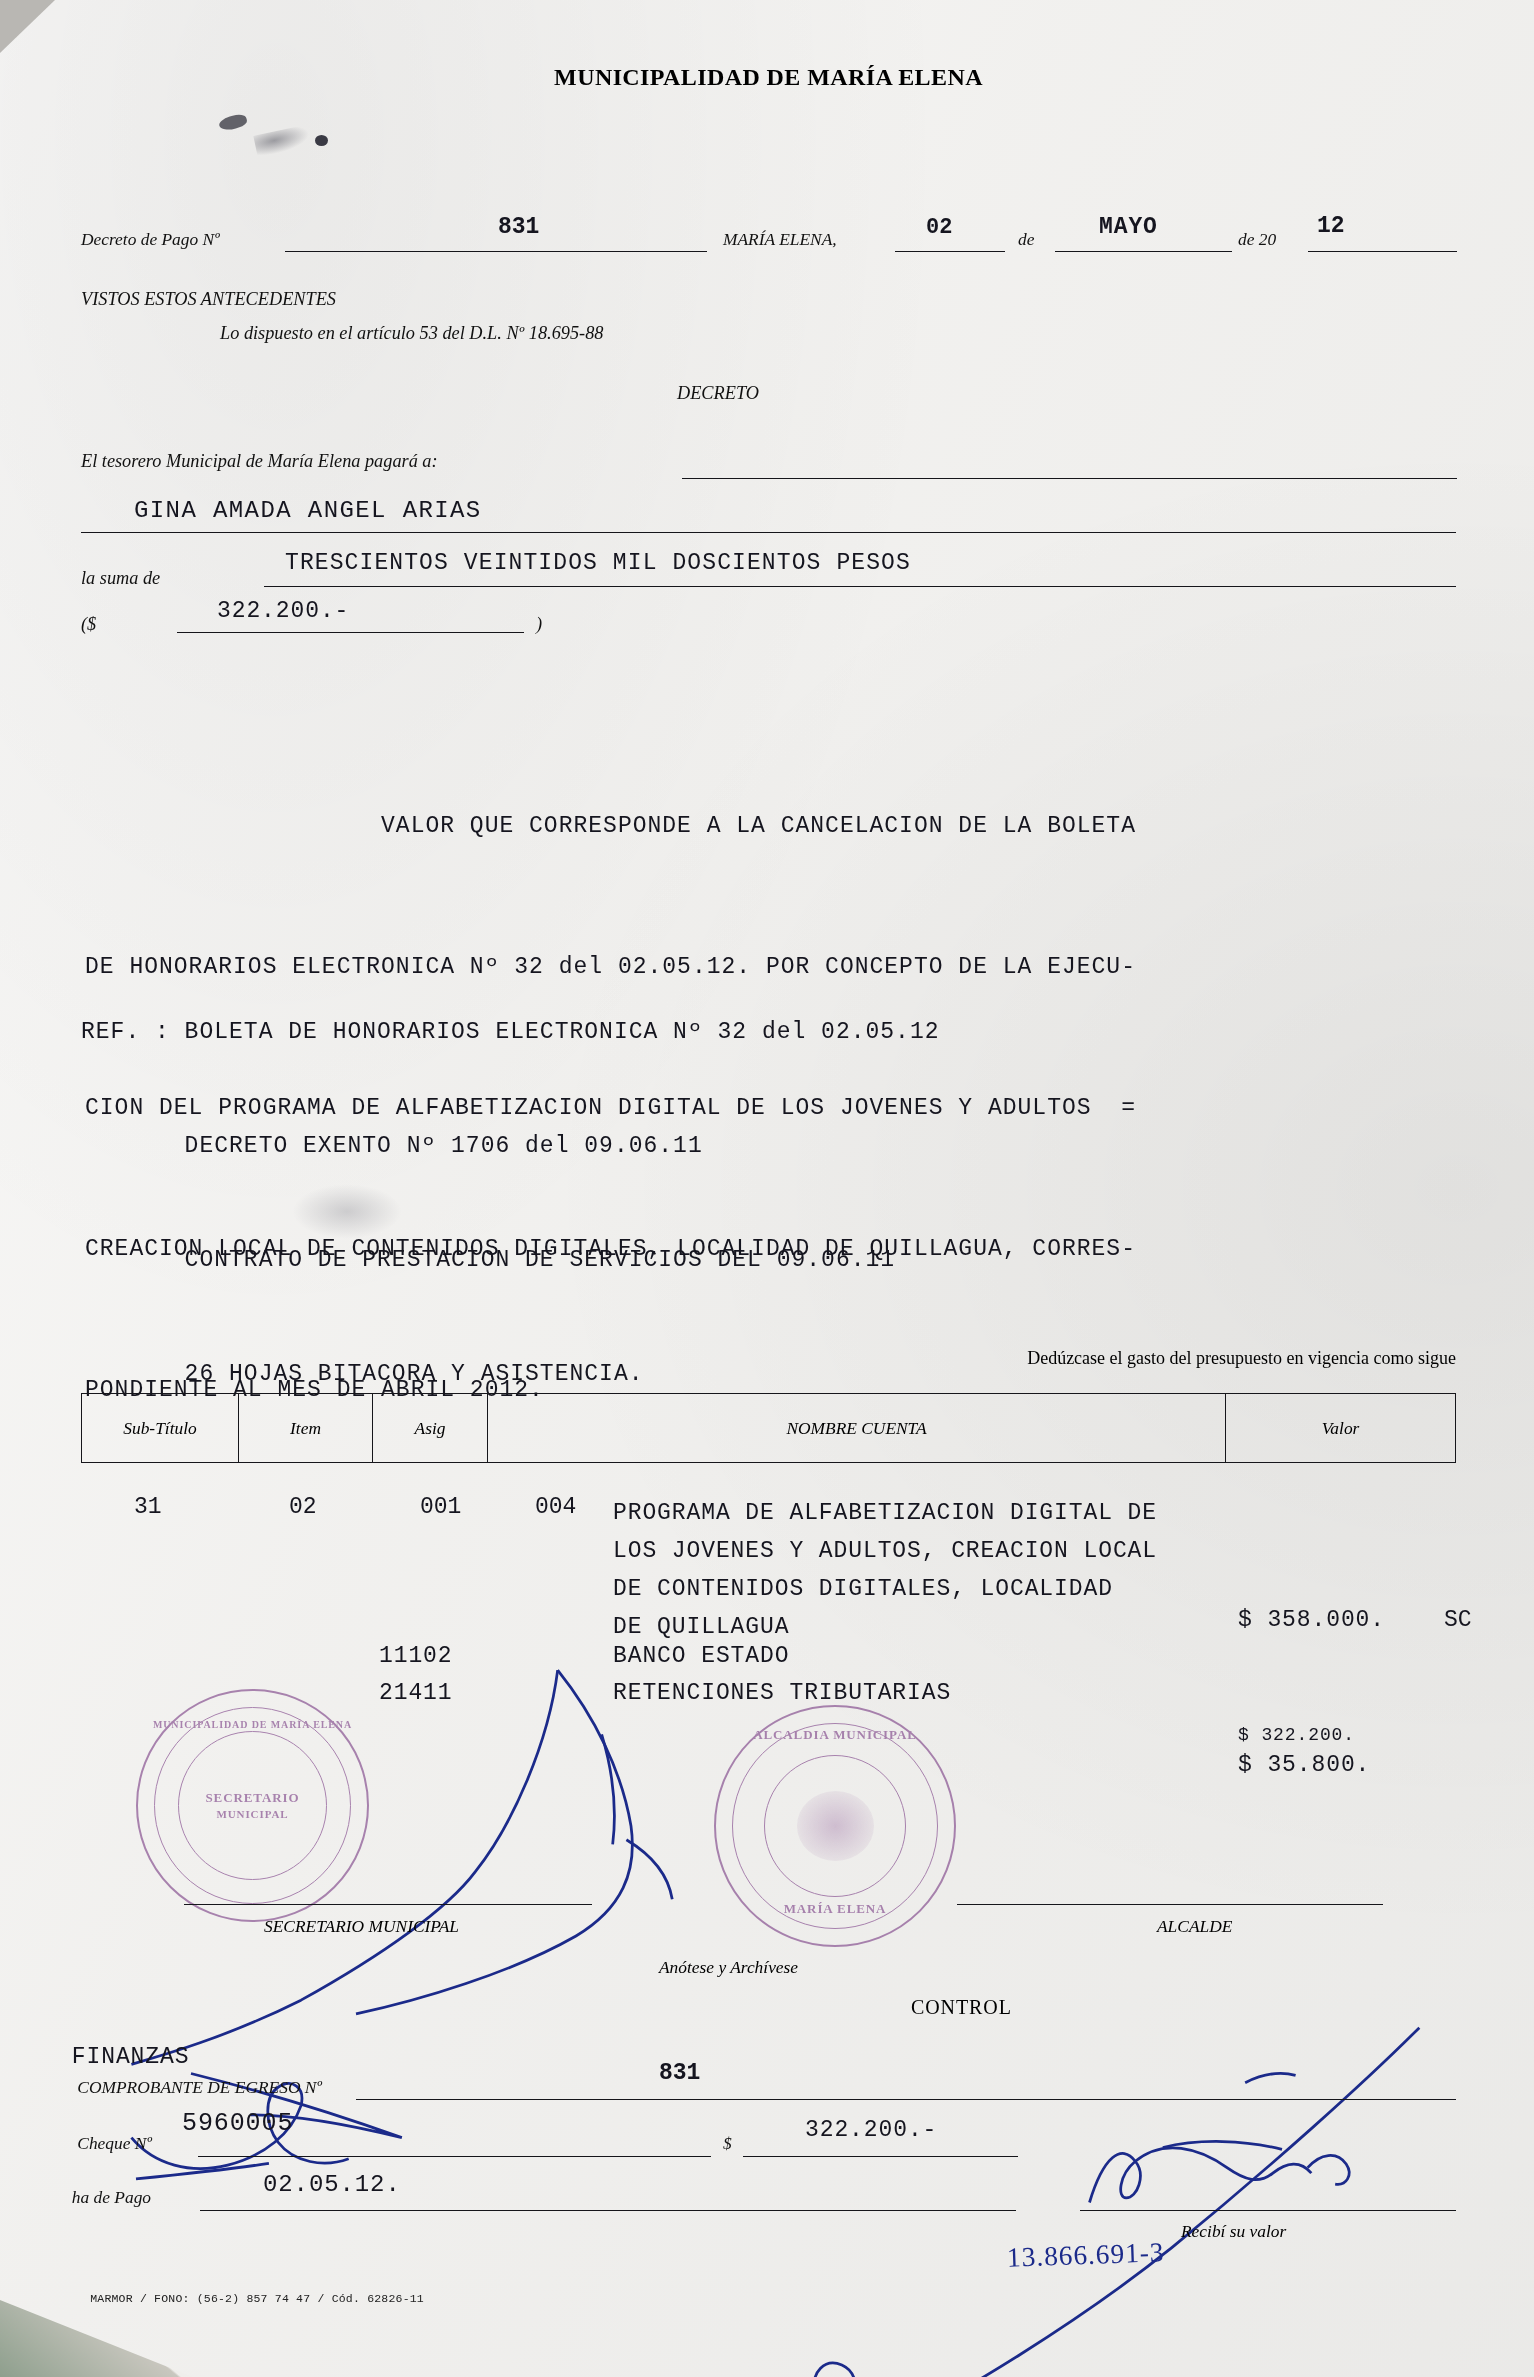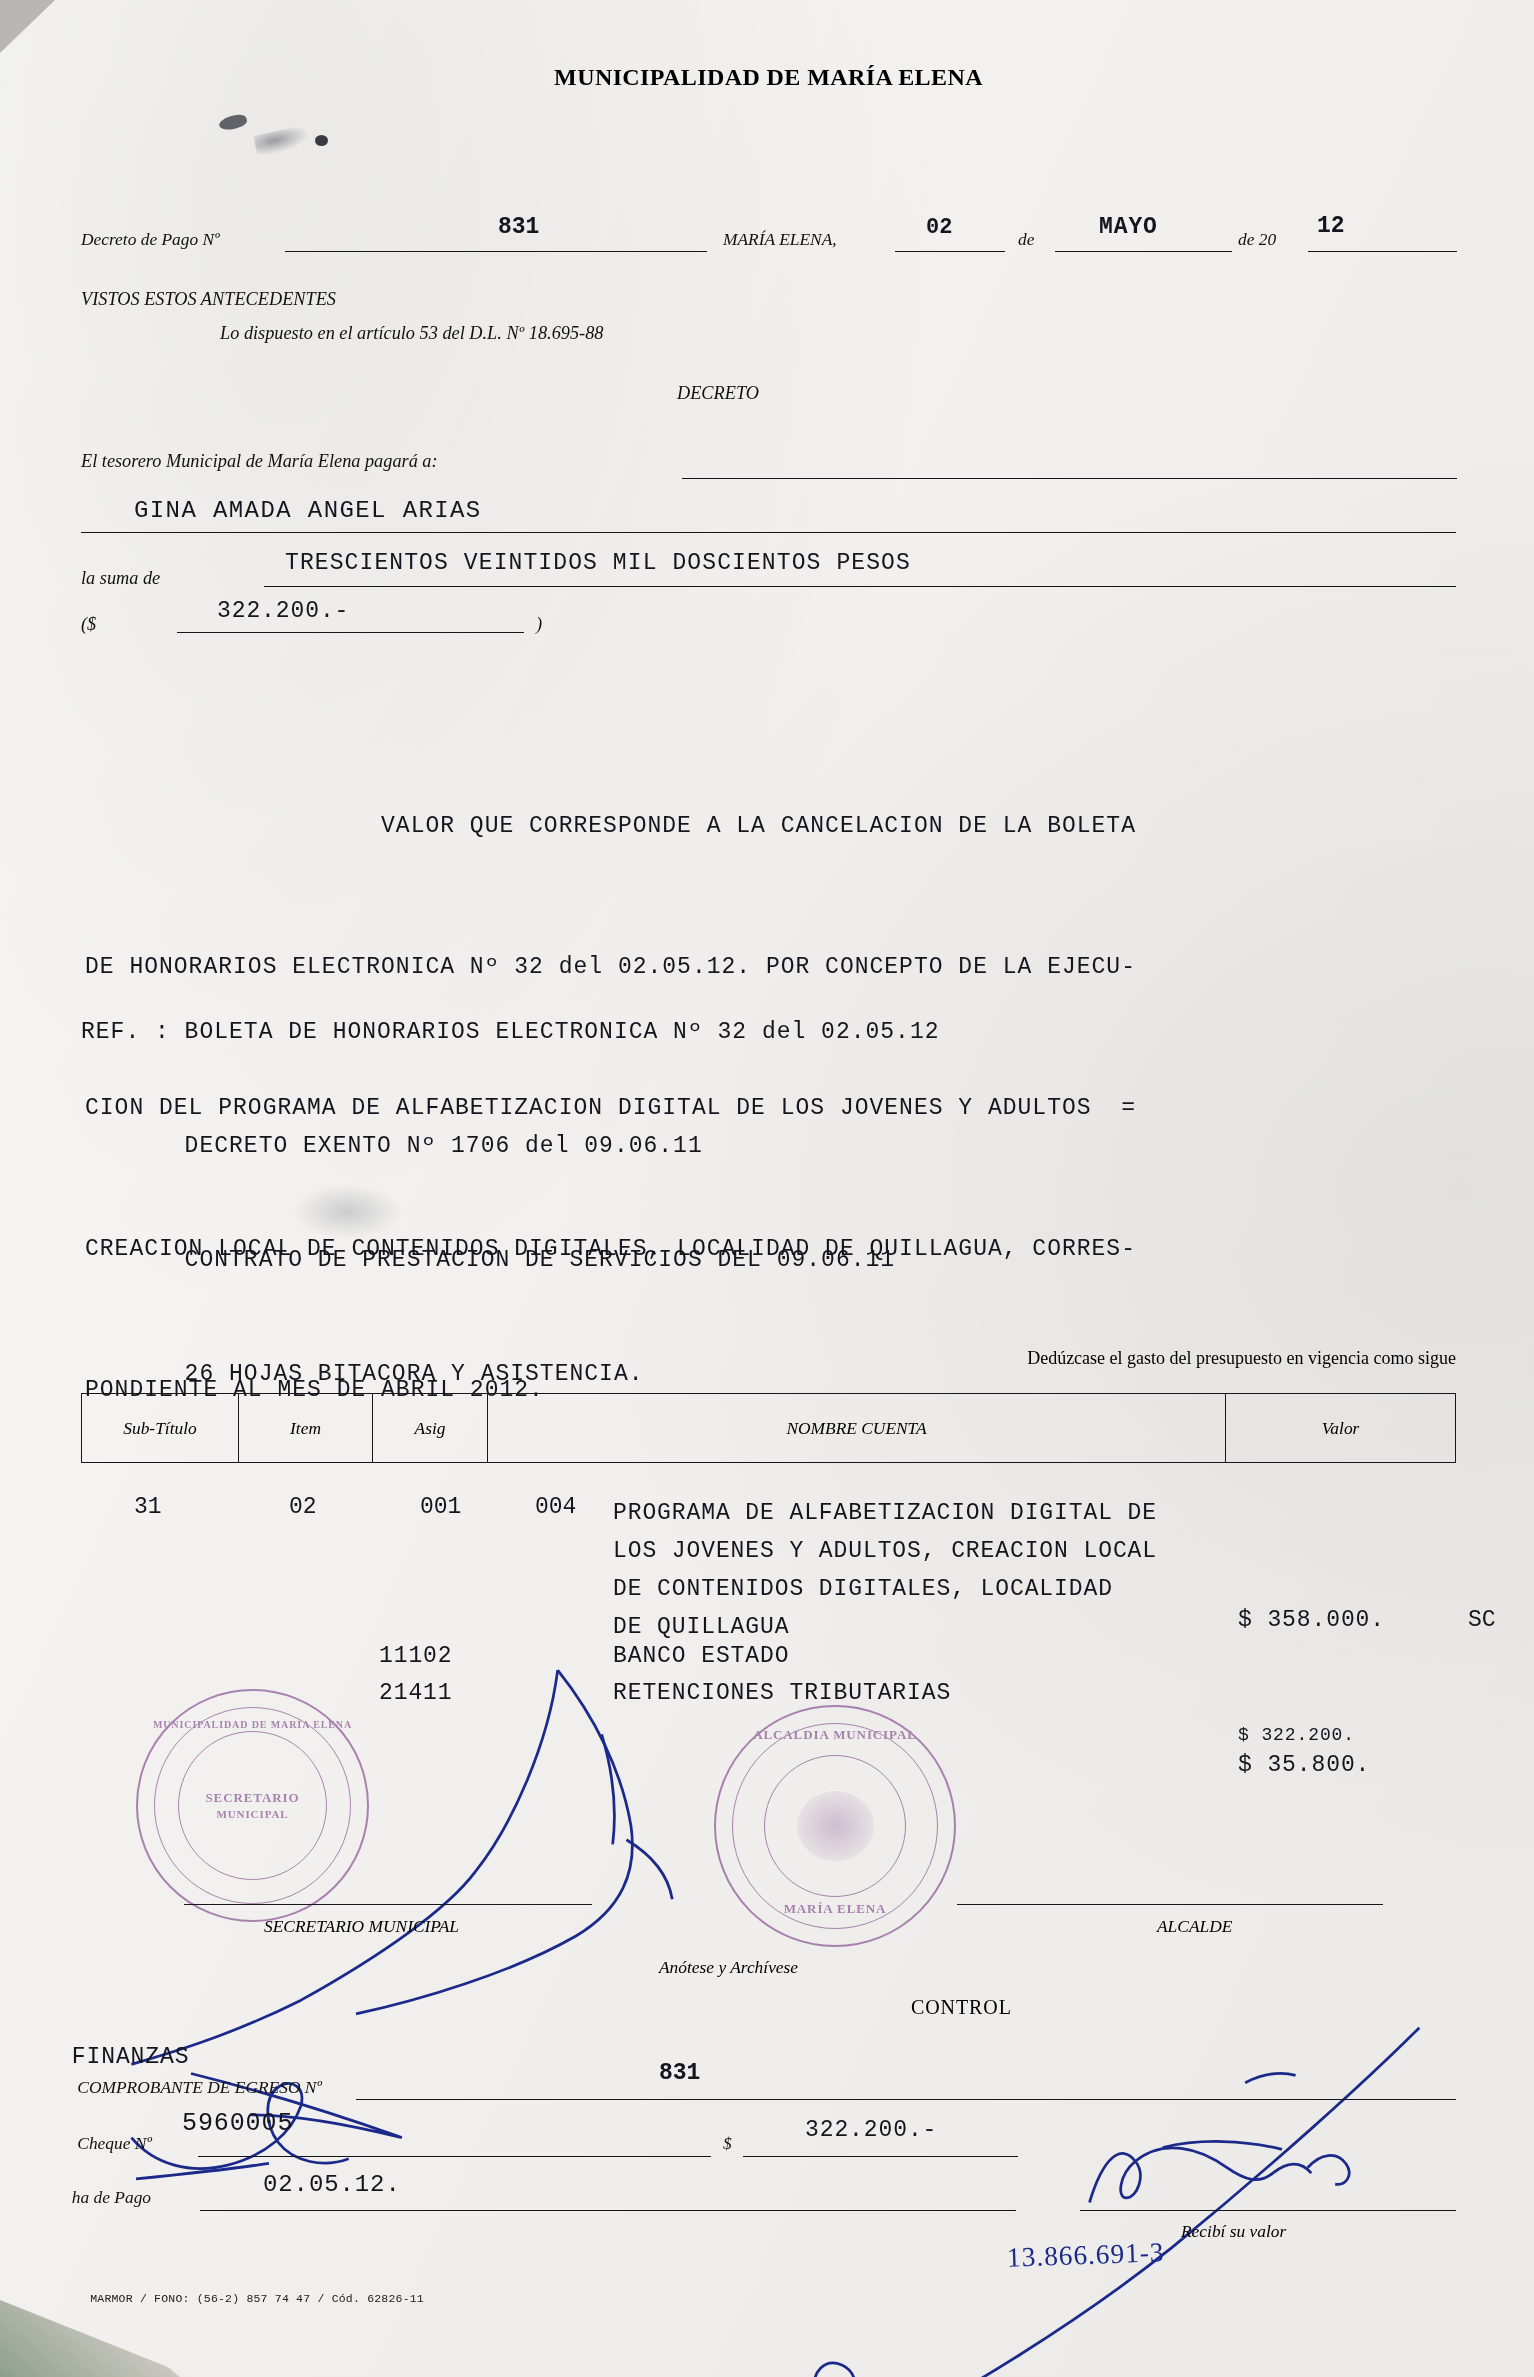--- a/index.html
+++ b/index.html
@@ -150,21 +150,21 @@
 
     <div class="hand" style="left:53px;top:1474px;font-size:23px;">31</div>
     <div class="hand" style="left:208px;top:1474px;font-size:23px;">02</div>
     <div class="hand" style="left:339px;top:1474px;font-size:23px;">001</div>
     <div class="hand" style="left:454px;top:1474px;font-size:23px;">004</div>
     <div class="hand" style="left:532px;top:1474px;font-size:23px;line-height:38px;letter-spacing:0.9px;white-space:pre;">PROGRAMA DE ALFABETIZACION DIGITAL DE
 LOS JOVENES Y ADULTOS, CREACION LOCAL
 DE CONTENIDOS DIGITALES, LOCALIDAD
 DE QUILLAGUA</div>
     <div class="hand" style="left:1157px;top:1587px;font-size:23px;letter-spacing:0.9px;">$ 358.000.</div>
-    <div class="hand" style="left:1363px;top:1587px;font-size:23px;margin-left:24px;">SC</div>
+    <div class="hand" style="left:1363px;top:1587px;font-size:23px;">SC</div>
 
     <div class="hand" style="left:298px;top:1623px;font-size:23px;letter-spacing:0.9px;">11102</div>
     <div class="hand" style="left:532px;top:1623px;font-size:23px;letter-spacing:0.9px;">BANCO ESTADO</div>
     <div class="hand" style="left:1157px;top:1705px;font-size:18px;letter-spacing:0.9px;">$ 322.200.</div>
 
     <div class="hand" style="left:298px;top:1660px;font-size:23px;letter-spacing:0.9px;">21411</div>
     <div class="hand" style="left:532px;top:1660px;font-size:23px;letter-spacing:0.9px;">RETENCIONES TRIBUTARIAS</div>
     <div class="hand" style="left:1157px;top:1732px;font-size:23px;letter-spacing:0.9px;">$  35.800.</div>
 
     <div class="stamp" style="left:55px;top:1669px;width:229px;height:229px;">

